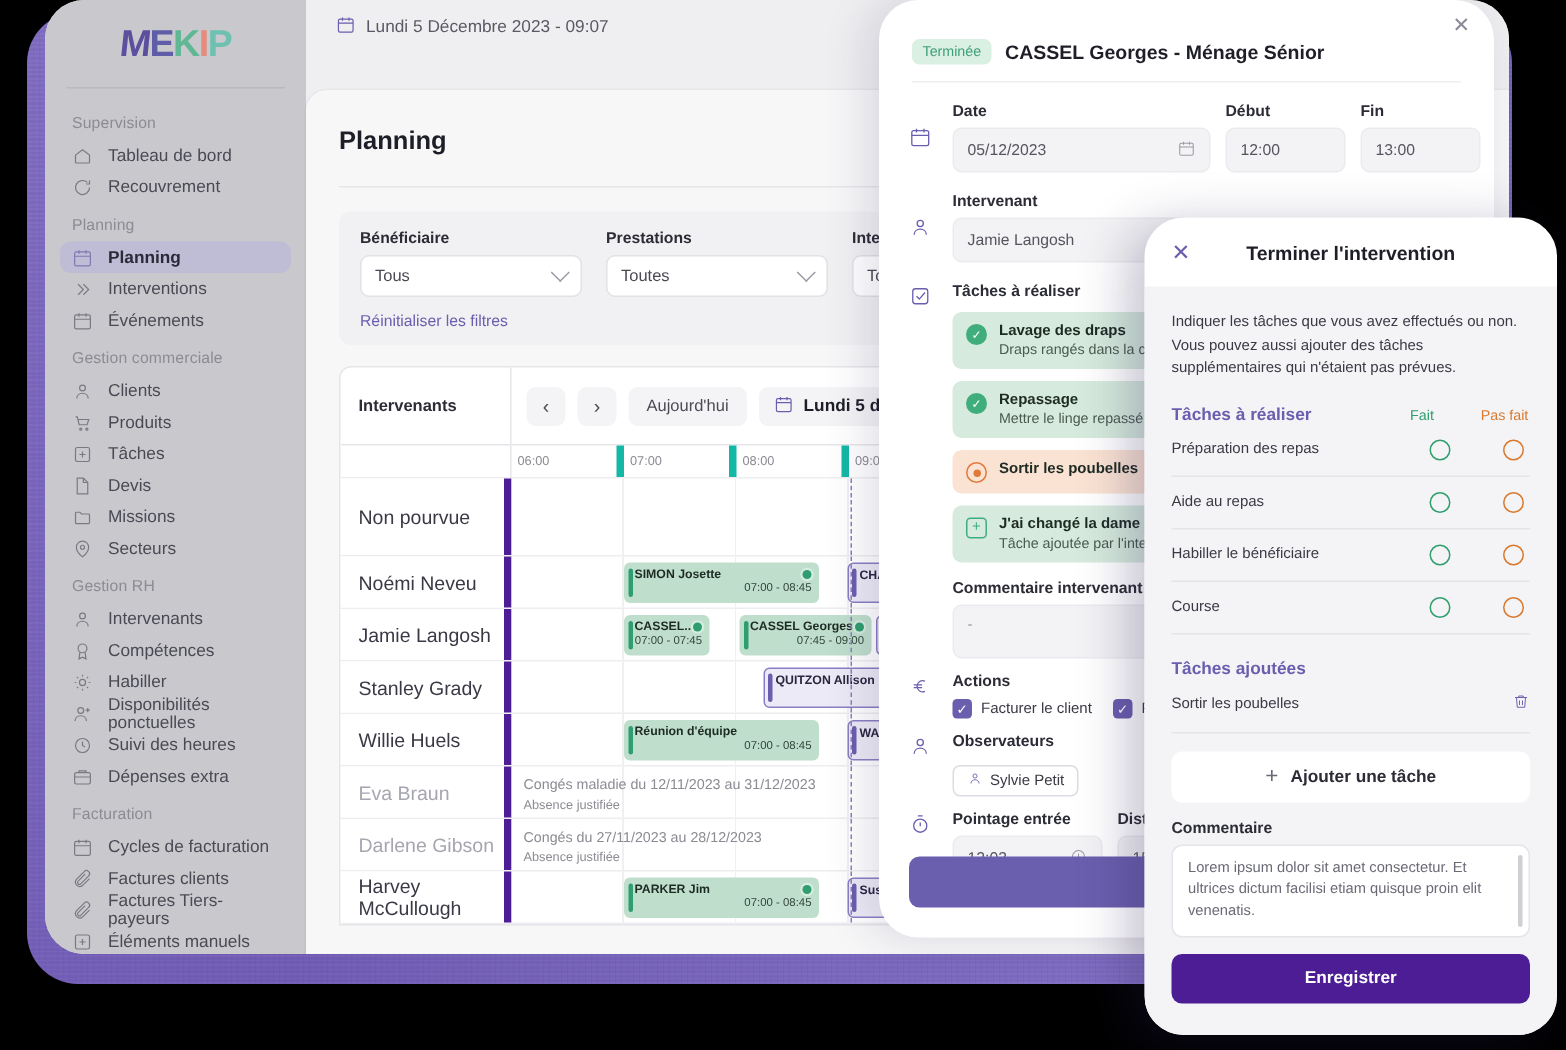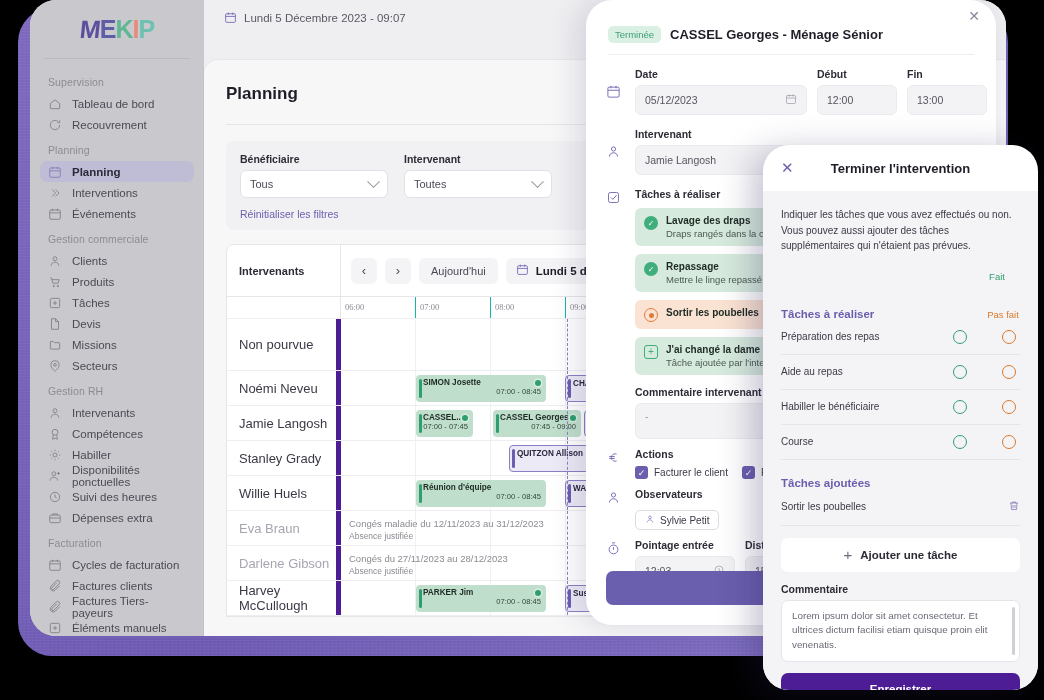--- a/index.html
+++ b/index.html
@@ -116,21 +116,21 @@
             display:flex; align-items:center; justify-content:center; font-size:13px; color:#4a4a55; cursor:pointer;}
   .todaybtn { height:26px; border-radius:6px; background:#f4f4f6; padding:0 12px;
               display:flex; align-items:center; font-size:11px; color:#4a4a55; cursor:pointer;}
   .datebtn { height:26px; border-radius:6px; background:#f4f4f6; padding:0 10px;
              display:flex; align-items:center; gap:7px; font-size:11.5px; font-weight:700; color:#1e1e28; cursor:pointer;}
   .datebtn svg { width:13px; height:13px; stroke:#6a5fae; fill:none; stroke-width:1.5; }
 
   .hours { display:flex; height:22px; border-bottom:1px solid #eeeef1; }
   .h-left { width:114px; flex:0 0 114px; border-right:1px solid #e6e6ea; }
   .h-cell { width:75px; flex:0 0 75px; font-size:8.5px; color:#8b8b93; padding:5px 0 0 4px;
-            border-right:1px solid #14b8a6;font-family:Liberation Serif, serif; }
+            border-right:5px solid #14b8a6; }
 
   .row { display:flex; border-bottom:1px solid #eeeef1; height:35px; position:relative; }
   .row.tall { height:52px; }
   .r-left { width:114px; flex:0 0 114px; display:flex; align-items:center; padding-left:12px;
             font-size:13px; color:#3a3a46; border-right:5px solid #4c1d95; background:#fff; }
   .r-left.dim { color:#a6a6b0; }
   .r-body { flex:1; position:relative; background:
       repeating-linear-gradient(90deg, transparent 0 74px, #f0f0f3 74px 75px); }
   .nowline { position:absolute; top:0; bottom:0; width:1px; border-left:1px dashed #8a7fc4; }
 
@@ -207,21 +207,21 @@
     background:#fff; border-radius:26px; overflow:hidden;
     box-shadow: -10px 6px 34px rgba(40,30,80,.28);
   }
   .mf-head { height:46px; display:flex; align-items:center; position:relative; }
   .mf-close { position:absolute; left:18px; font-size:15px; color:#6a5fae; cursor:pointer; }
   .mf-title { width:100%; text-align:center; font-size:13px; font-weight:700; color:#1e1e28; }
   .mf-body { background:#f4f4f6; height:499px; padding:16px 18px 0 18px; position:relative; }
   .mf-desc { font-size:10px; color:#3a3a46; line-height:1.55; }
   .mf-sec { font-size:11.5px; font-weight:700; color:#6a5fae; margin-top:17px; }
   .mf-thead { display:flex; align-items:flex-end; justify-content:space-between; margin-top:17px; }
-  .mf-cols { display:flex; gap:27px;flex-direction:column; }
+  .mf-cols { display:flex; gap:27px; }
   .mf-col { font-size:9.5px; width:22px; text-align:center; }
   .mf-col.fait { color:#2f9e6e; }
   .mf-col.pas { color:#d9792e; }
   .mf-task { display:flex; align-items:center; justify-content:space-between;
              border-bottom:1px solid #e4e4e9; padding:10px 0 10px; }
   .mf-task .nm { font-size:10px; color:#3a3a46; }
   .mf-radios { display:flex; gap:27px; }
   .radio { width:14px; height:14px; border-radius:50%; border:1.6px solid #2f9e6e; margin:0 4px; cursor:pointer;}
   .radio.pas { border-color:#d9792e; }
   .mf-added { display:flex; align-items:center; justify-content:space-between;
@@ -474,20 +474,27 @@
         <div class="filters">
           <div class="filter-row" id="filters">
               <div class="filter">
                 <div class="filter-label">Bénéficiaire</div>
                 <div class="select">
                   <span>Tous</span>
                   <span class="chev"></span>
                 </div>
               </div>
               <div class="filter">
+                <div class="filter-label">Prestations</div>
+                <div class="select">
+                  <span>Toutes</span>
+                  <span class="chev"></span>
+                </div>
+              </div>
+              <div class="filter">
                 <div class="filter-label">Intervenant</div>
                 <div class="select">
                   <span>Toutes</span>
                   <span class="chev"></span>
                 </div>
               </div>
             </div>
           <div class="reset">Réinitialiser les filtres</div>
         </div>
 

